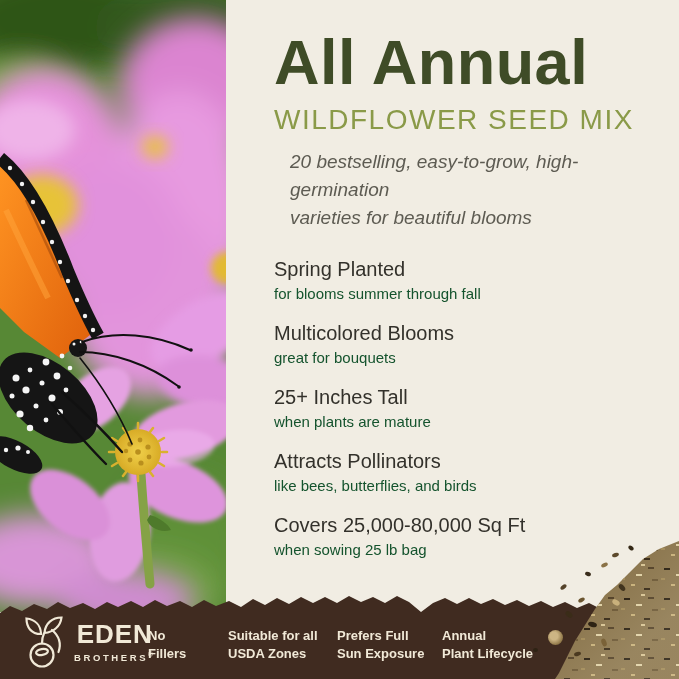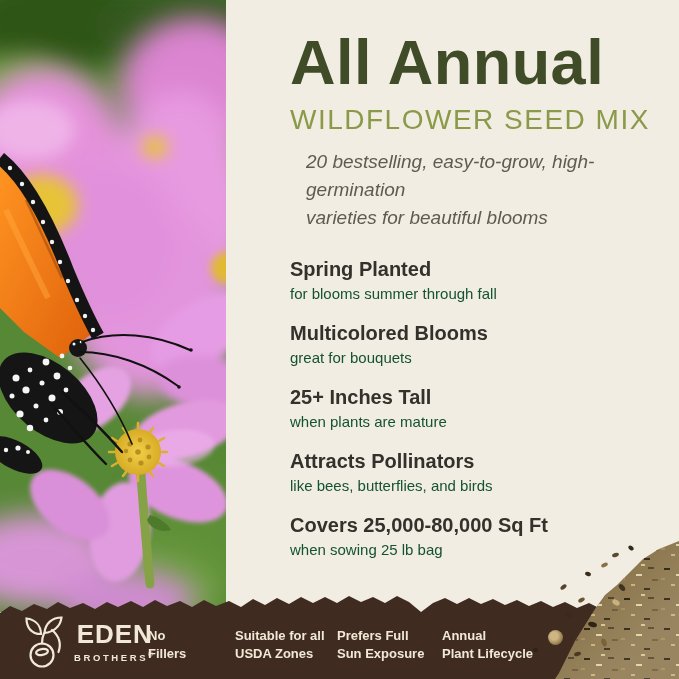--- a/index.html
+++ b/index.html
@@ -6,49 +6,49 @@
   *{box-sizing:border-box;}
   .stage{
     position:relative;width:679px;height:679px;overflow:hidden;
     background:#f1ede3;
     font-family:"Liberation Sans", sans-serif;
   }
   
   .photo{position:absolute;left:0;top:0;width:226px;height:612px;overflow:hidden;}
   .photo svg{display:block;}
   
-  .panel{position:absolute;left:226px;top:0;right:0;bottom:0;padding:30px 20px 0 64px;}
+  .panel{position:absolute;left:226px;top:0;right:0;bottom:0;padding:30px 20px 0 48px;}
   .title{
     margin:0;font-size:63px;line-height:1.02;font-weight:700;
     letter-spacing:0.5px;color:#3f4c27;
   }
   .subtitle{
     margin:9px 0 6px 0;font-size:28px;line-height:1.2;font-weight:400;
     letter-spacing:1.5px;color:#8a9a48;
   }
   .desc{
     margin:11px 0 0 16px;font-size:19px;line-height:28px;color:#5d5b52;font-style:italic;
   }
   .features{margin-top:25px;}
   .feature{margin:0 0 15px 0;}
-  .feature .f-head{font-size:20px;line-height:25px;font-weight:700;color:#33312b;}
+  .feature .f-head{font-size:20px;line-height:25px;font-weight:400;color:#33312b;}
   .feature .f-detail{font-size:15px;line-height:24px;color:#14532d;}
   
   .footer-shape{position:absolute;left:0;bottom:0;width:679px;height:95px;z-index:5;}
   .brand{position:absolute;left:25px;top:616px;display:flex;align-items:center;gap:9px;z-index:8;}
   .brand-icon{display:block;}
   .brand-text{color:#f1e9d7;}
   .brand-name{font-size:26px;line-height:26px;font-weight:700;letter-spacing:1px;text-align:right;}
   .brand-sub{font-size:9.5px;line-height:11px;font-weight:700;letter-spacing:2.6px;margin-top:2px;}
   .brand-sub .reg{font-size:6.5px;vertical-align:super;letter-spacing:0;}
   .footer-item{
     position:absolute;top:627px;z-index:8;color:#f1e9d7;
     font-size:13px;line-height:17.5px;font-weight:700;
   }
-  .fi-0{left:148px;} .fi-1{left:235px;} .fi-2{left:337px;} .fi-3{left:442px;}
+  .fi-0{left:148px;} .fi-1{left:228px;} .fi-2{left:337px;} .fi-3{left:442px;}
   
   .seed-pile{
     position:absolute;right:0;bottom:0;width:140px;height:146px;z-index:7;
     clip-path:polygon(140px 8px,120px 16px,104px 26px,90px 40px,78px 52px,66px 62px,
       56px 76px,46px 92px,36px 108px,28px 124px,20px 140px,16px 146px,140px 146px);
     background-color:#8d7850;
     background-image:
       linear-gradient(135deg, rgba(20,12,4,.30), rgba(0,0,0,0) 45%, rgba(255,250,230,.10) 75%),
       radial-gradient(ellipse 7px 3px at 8px 6px,  #2b2113 45%, transparent 46%),
       radial-gradient(ellipse 6px 3px at 20px 12px,#e0d2a8 45%, transparent 46%),

